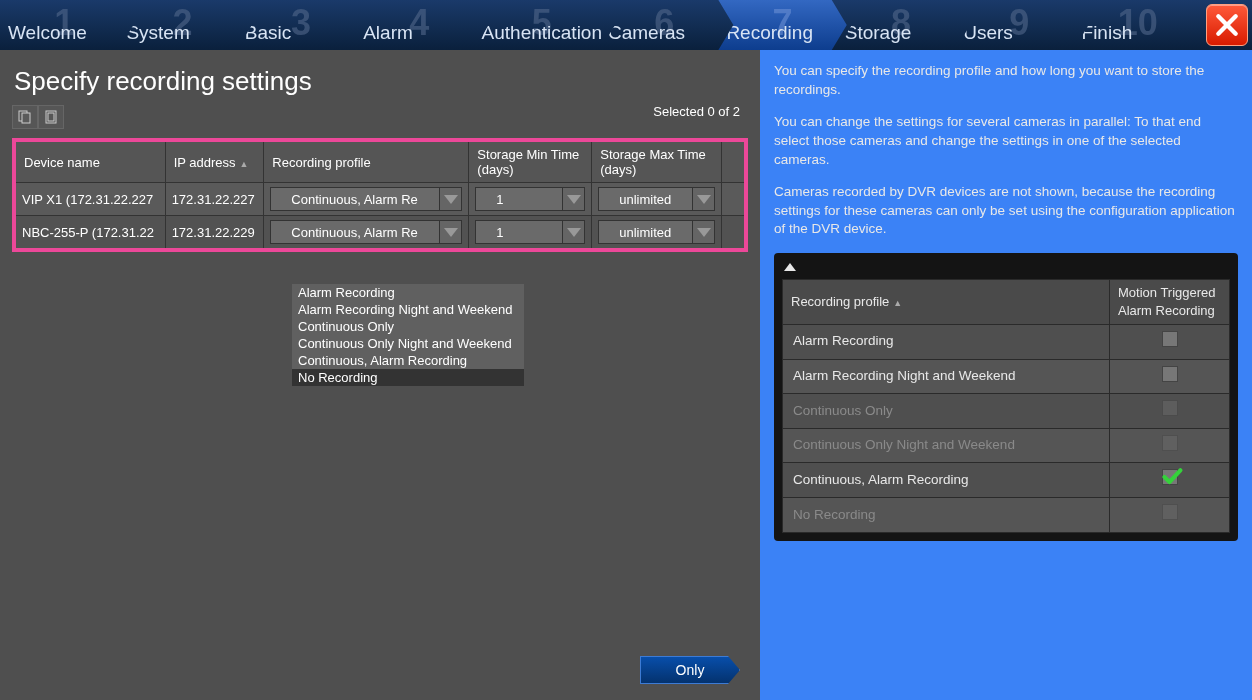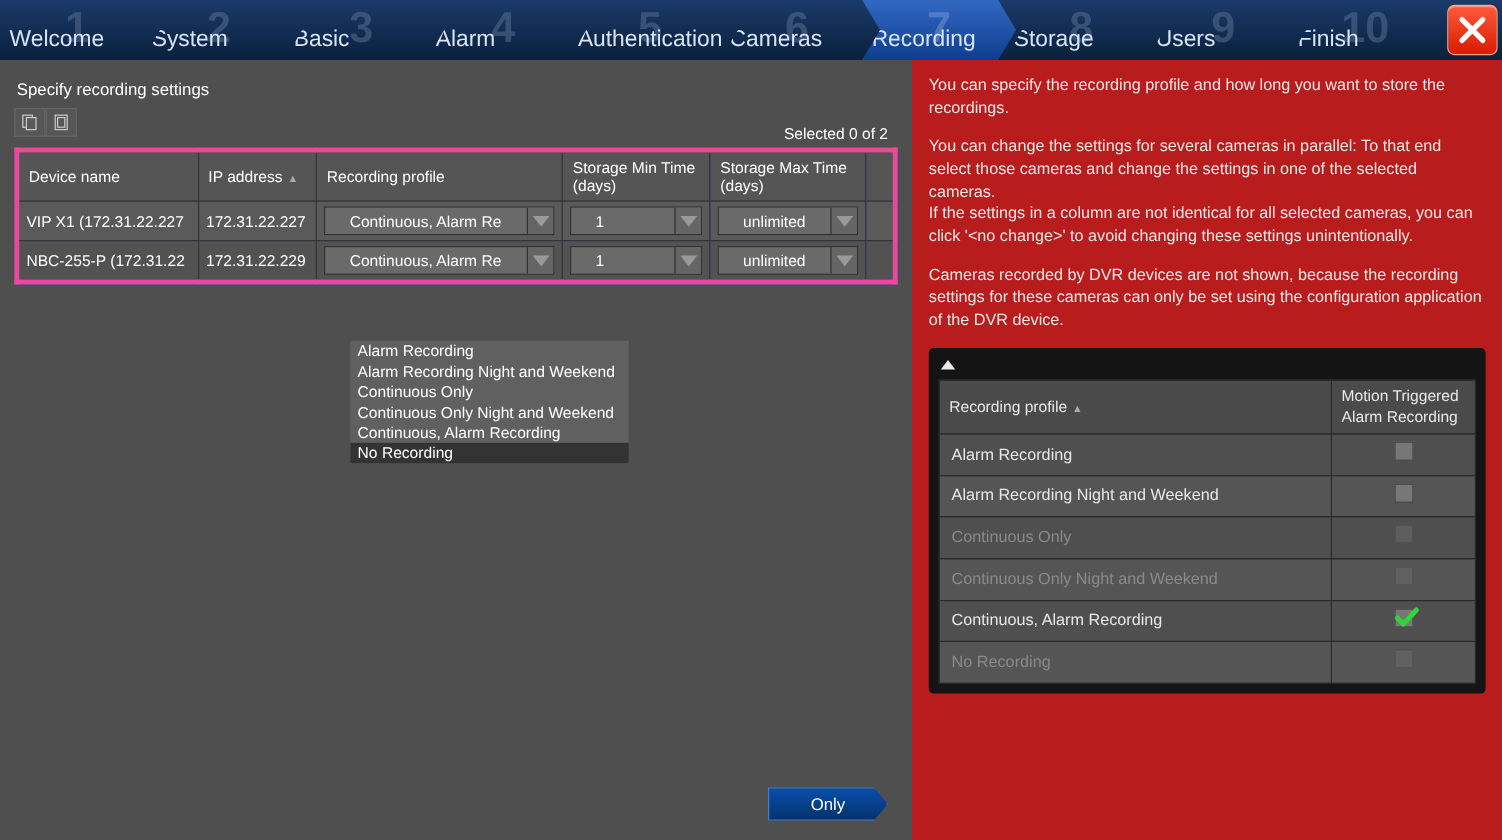--- a/index.html
+++ b/index.html
@@ -73,29 +73,29 @@
     .left-pane {
       width: 760px;
       background: #4f4f4f;
       padding: 12px;
       display: flex;
       flex-direction: column;
       position: relative;
     }
     .right-pane {
       flex: 1;
-      background: #b91c1c;
+      background: #3b82f6;
       padding: 12px 14px;
       color: #e8e8e8;
       font-size: 13.5px;
       line-height: 1.38;
     }
 
     .page-title {
-      font-size: 14px;
+      font-size: 26px;
       font-weight: normal;
       margin: 4px 0 8px 2px;
     }
     .action-buttons {
       display: flex; gap: 0;
       margin-bottom: 4px;
     }
     .icon-btn {
       border: 1px solid #666;
       background: #565656;
@@ -423,21 +423,20 @@
 
     <div class="next-btn">
       <span>Only</span>
     </div>
   </div>
 
   <div class="right-pane">
     <p class="help-para">You can specify the recording profile and how long you want to store the recordings.</p>
     <p class="help-para">
       <span>You can change the settings for several cameras in parallel: To that end select those cameras and change the settings in one of the selected cameras.</span><br>
-      <span>If the settings in a column are not identical for all selected cameras, you can click '&lt;no change&gt;' to avoid changing these settings unintentionally.</span>
     </p>
     <p class="help-para">Cameras recorded by DVR devices are not shown, because the recording settings for these cameras can only be set using the configuration application of the DVR device.</p>
 
     <div class="profiles-panel">
       <div class="panel-hdr">
         <div class="chev"></div>
       </div>
       <table class="profiles-table">
         <thead>
           <tr>

